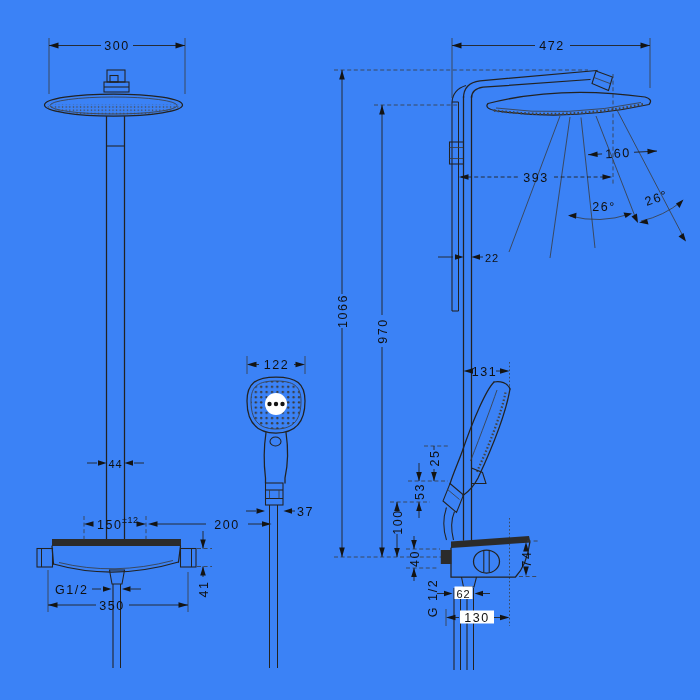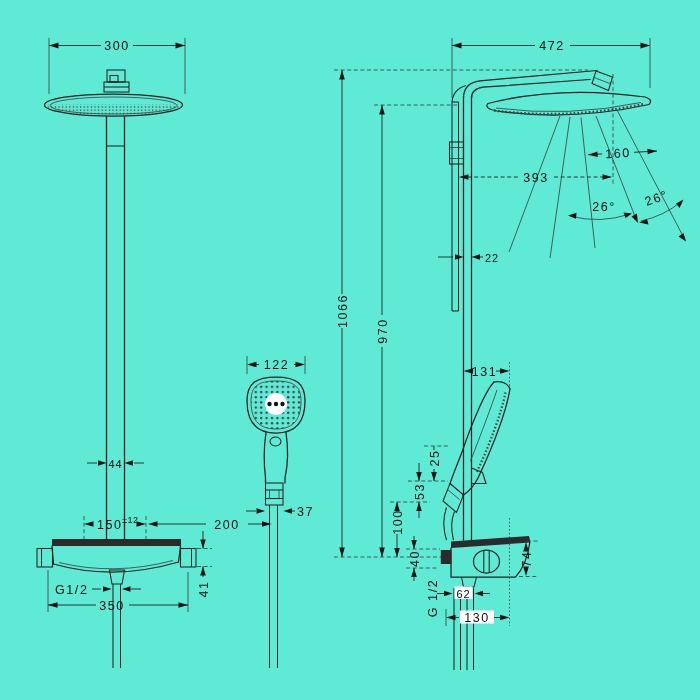--- a/index.html
+++ b/index.html
@@ -1,16 +1,16 @@
 <!DOCTYPE html>
 <html><head>
 <meta charset="utf-8">
 <style>
   html,body{margin:0;padding:0;background:#fff;}
-  .canvas{position:relative;width:700px;height:700px;background:#5eead4;outline:1px solid #ececec;overflow:hidden;}
+  .canvas{position:relative;width:700px;height:700px;background:#3b82f6;outline:1px solid #ececec;overflow:hidden;}
   svg{display:block;}
   .ol{fill:none;stroke:#222;stroke-width:1.25;stroke-linecap:round;}
   .ol2{fill:none;stroke:#222;stroke-width:1.05;}
   .thin{fill:none;stroke:#3a3a3a;stroke-width:0.8;}
   .dimln{fill:none;stroke:#222;stroke-width:0.9;}
   .dash{stroke-dasharray:4 2.6;}
   .dotln{stroke-dasharray:1.6 2.1;}
   .arr{fill:#141414;stroke:none;}
   .dark{fill:#2b2b2b;stroke:none;}
   text.dim{font-family:"Liberation Sans",sans-serif;font-size:12.5px;fill:#101010;letter-spacing:1.6px;}

